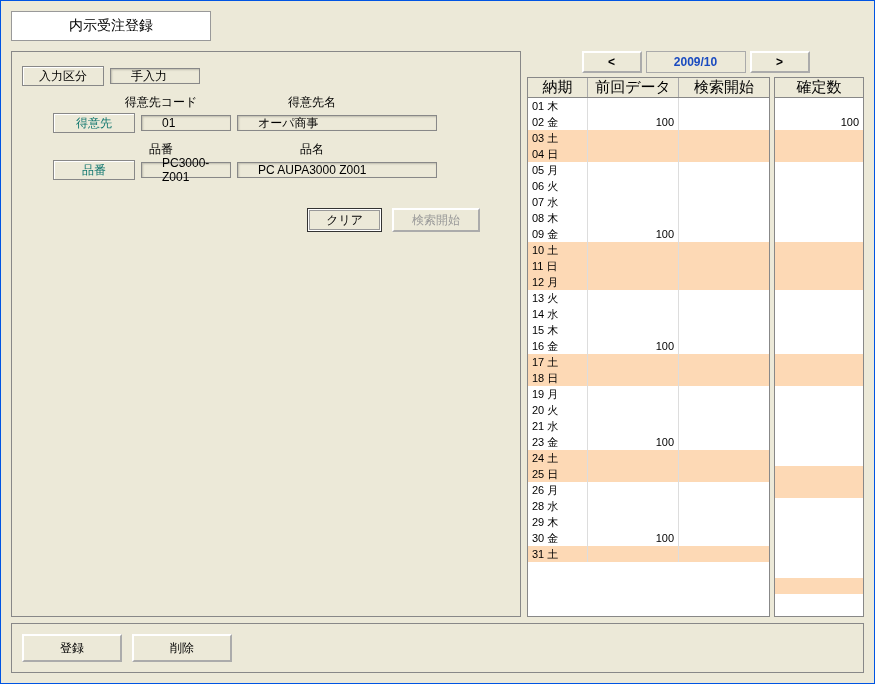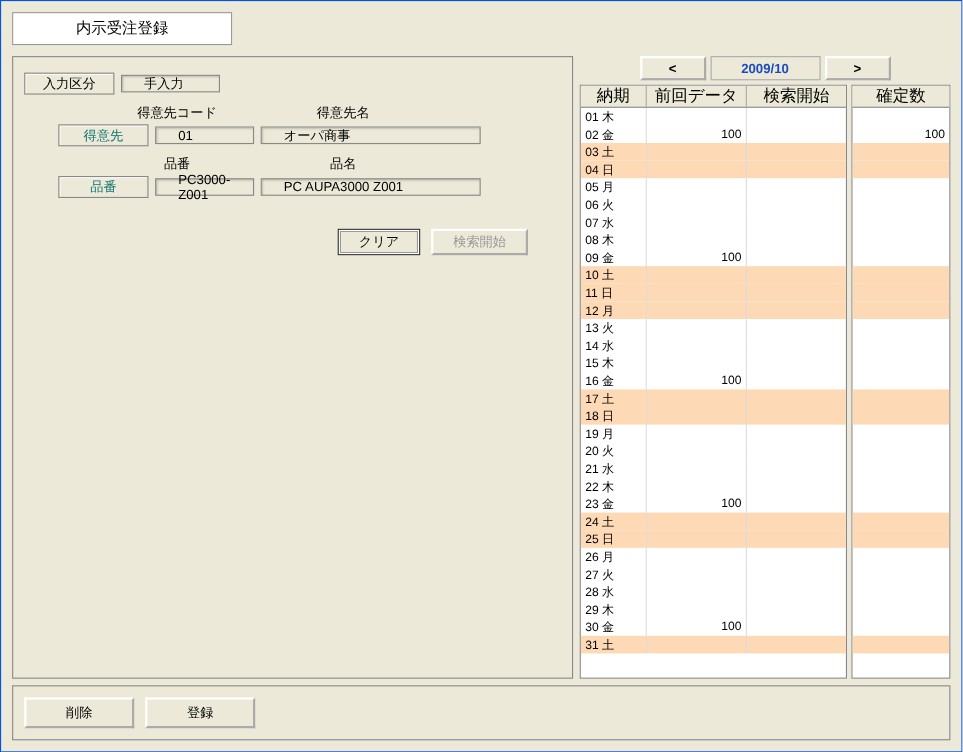--- a/index.html
+++ b/index.html
@@ -223,46 +223,36 @@
                   <div class="gc date">20 火</div>
                   <div class="gc prev"></div>
                   <div class="gc curr"></div>
                 </div>
                 <div class="grow">
                   <div class="gc date">21 水</div>
                   <div class="gc prev"></div>
                   <div class="gc curr"></div>
                 </div>
                 <div class="grow">
-                  <div class="gc date">22 木</div>
-                  <div class="gc prev"></div>
-                  <div class="gc curr"></div>
-                </div>
-                <div class="grow">
                   <div class="gc date">23 金</div>
                   <div class="gc prev">100</div>
                   <div class="gc curr"></div>
                 </div>
                 <div class="grow hl">
                   <div class="gc date">24 土</div>
                   <div class="gc prev"></div>
                   <div class="gc curr"></div>
                 </div>
                 <div class="grow hl">
                   <div class="gc date">25 日</div>
                   <div class="gc prev"></div>
                   <div class="gc curr"></div>
                 </div>
                 <div class="grow">
                   <div class="gc date">26 月</div>
-                  <div class="gc prev"></div>
-                  <div class="gc curr"></div>
-                </div>
-                <div class="grow">
-                  <div class="gc date">27 火</div>
                   <div class="gc prev"></div>
                   <div class="gc curr"></div>
                 </div>
                 <div class="grow">
                   <div class="gc date">28 水</div>
                   <div class="gc prev"></div>
                   <div class="gc curr"></div>
                 </div>
                 <div class="grow">
                   <div class="gc date">29 木</div>
@@ -380,18 +370,18 @@
                   <div class="gc conf"></div>
                 </div>
               </div>
           </div>
         </div>
       </div>
     </div>
 
     <div class="bottom-area">
       <div class="bottom-left">
+        <div class="bottom-btn">登録</div>
         <div class="bottom-btn">削除</div>
-        <div class="bottom-btn">登録</div>
       </div>
     </div>
   </div>
 </div>
 
 </body></html>

